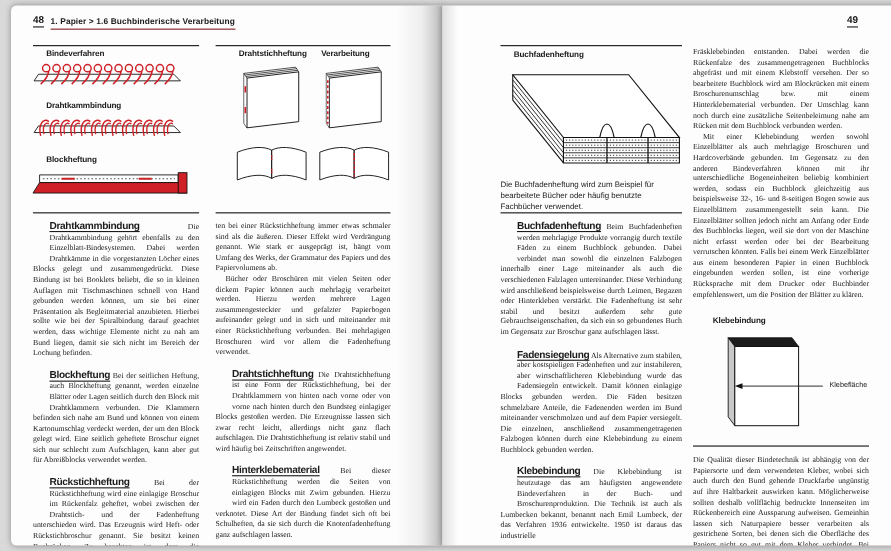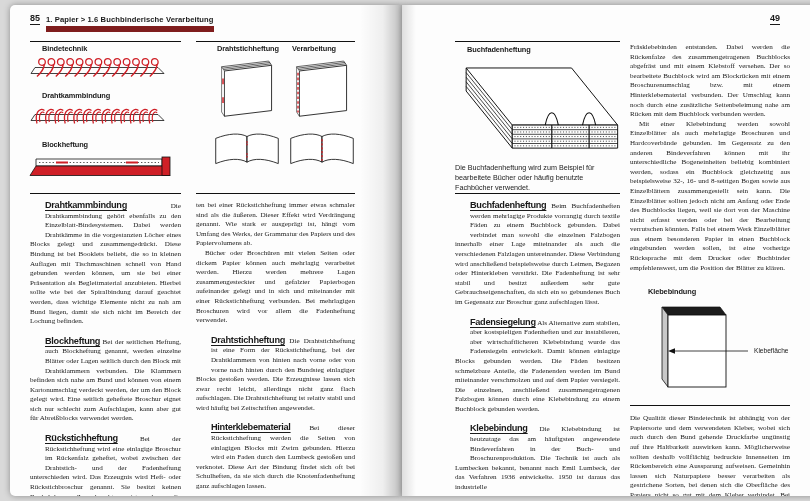--- a/index.html
+++ b/index.html
@@ -27,21 +27,21 @@
     background:linear-gradient(to right, rgba(0,0,0,0.12) 0%, rgba(0,0,0,0) 100%);
     pointer-events:none;
   }
   .abs{position:absolute;}
   .pagenum{
     font-family:"Liberation Sans", sans-serif;font-weight:bold;font-size:9px;
     border-bottom:1px solid #1a1a1a;padding-bottom:1px;letter-spacing:0;
   }
   .crumb{
     font-family:"Liberation Sans", sans-serif;font-weight:bold;font-size:7.6px;
-    border-bottom:6px solid #7f1d1d;padding-bottom:1.5px;letter-spacing:0.1px;white-space:nowrap;
+    border-bottom:1px solid #7f1d1d;padding-bottom:1.5px;letter-spacing:0.1px;white-space:nowrap;
   }
   .rule{height:0;border-top:1.2px solid #111;}
   .figlabel{
     font-family:"Liberation Sans", sans-serif;font-weight:bold;font-size:7.4px;
     letter-spacing:-0.1px;white-space:nowrap;
   }
   .caption{
     font-family:"Liberation Sans", sans-serif;font-size:7.2px;line-height:9.8px;
     letter-spacing:0;text-align:left;
   }
@@ -65,27 +65,27 @@
     letter-spacing:0;white-space:nowrap;
   }
   svg{display:block;}
 </style>
 </head>
 <body>
 
 <div class="spread">
 
   <div class="page left">
-    <span class="abs pagenum" style="left:20px;top:8px;">85</span>
+    <span class="abs pagenum" style="left:20px;top:8px;">48</span>
     <span class="abs crumb" style="left:36px;top:10px;">1. Papier  &gt;  1.6 Buchbinderische Verarbeitung</span>
 
     <div class="abs rule" style="left:20px;top:36px;width:151px;"></div>
     <div class="abs rule" style="left:186px;top:36px;width:159px;"></div>
 
-    <span class="abs figlabel" style="left:32px;top:39px;">Bindetechnik</span>
+    <span class="abs figlabel" style="left:32px;top:39px;">Bindeverfahren</span>
     <svg class="abs" style="left:18px;top:50px;" width="152" height="30" viewBox="0 0 152 30">
       <defs>
         <g id="coil-s">
           <circle cx="0" cy="7" r="3.3" fill="none" stroke="#cf2027" stroke-width="1.3"></circle>
           <path d="M2.3,9.4 C2,13.5 -0.6,17.5 -5,21.5" fill="none" stroke="#cf2027" stroke-width="1.4"></path>
         </g>
       </defs>
       <line x1="7" y1="12.5" x2="130" y2="12.5" stroke="#111" stroke-width="0.8"></line>
       <line x1="3" y1="18.5" x2="136" y2="18.5" stroke="#111" stroke-width="0.8"></line>
       <line x1="7" y1="12.5" x2="3" y2="18.5" stroke="#111" stroke-width="0.8"></line>

